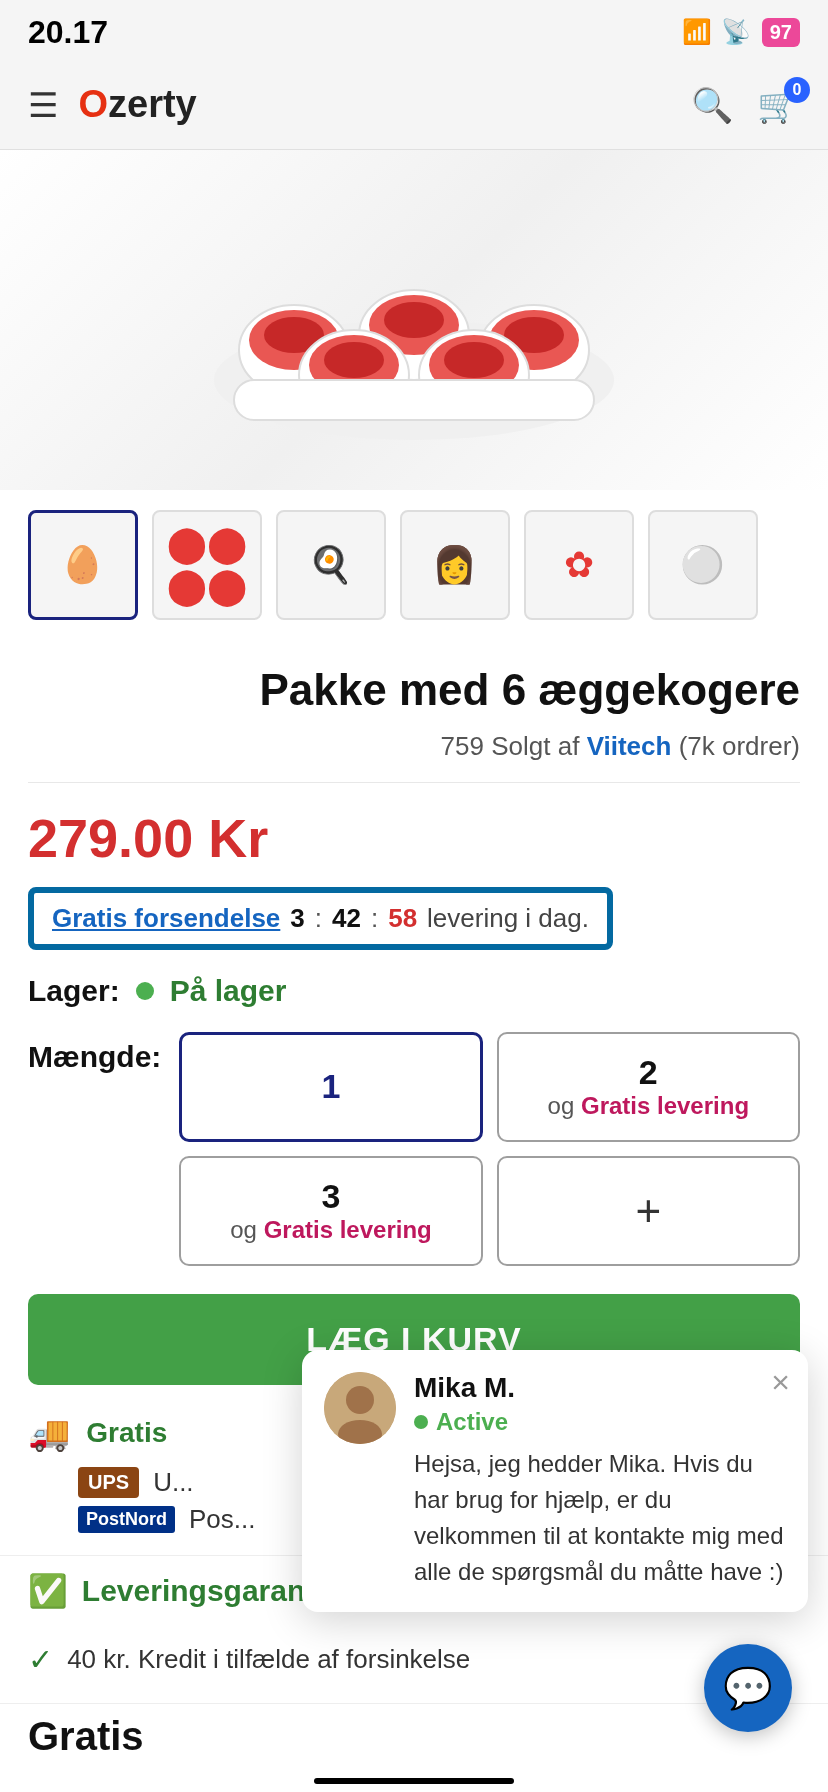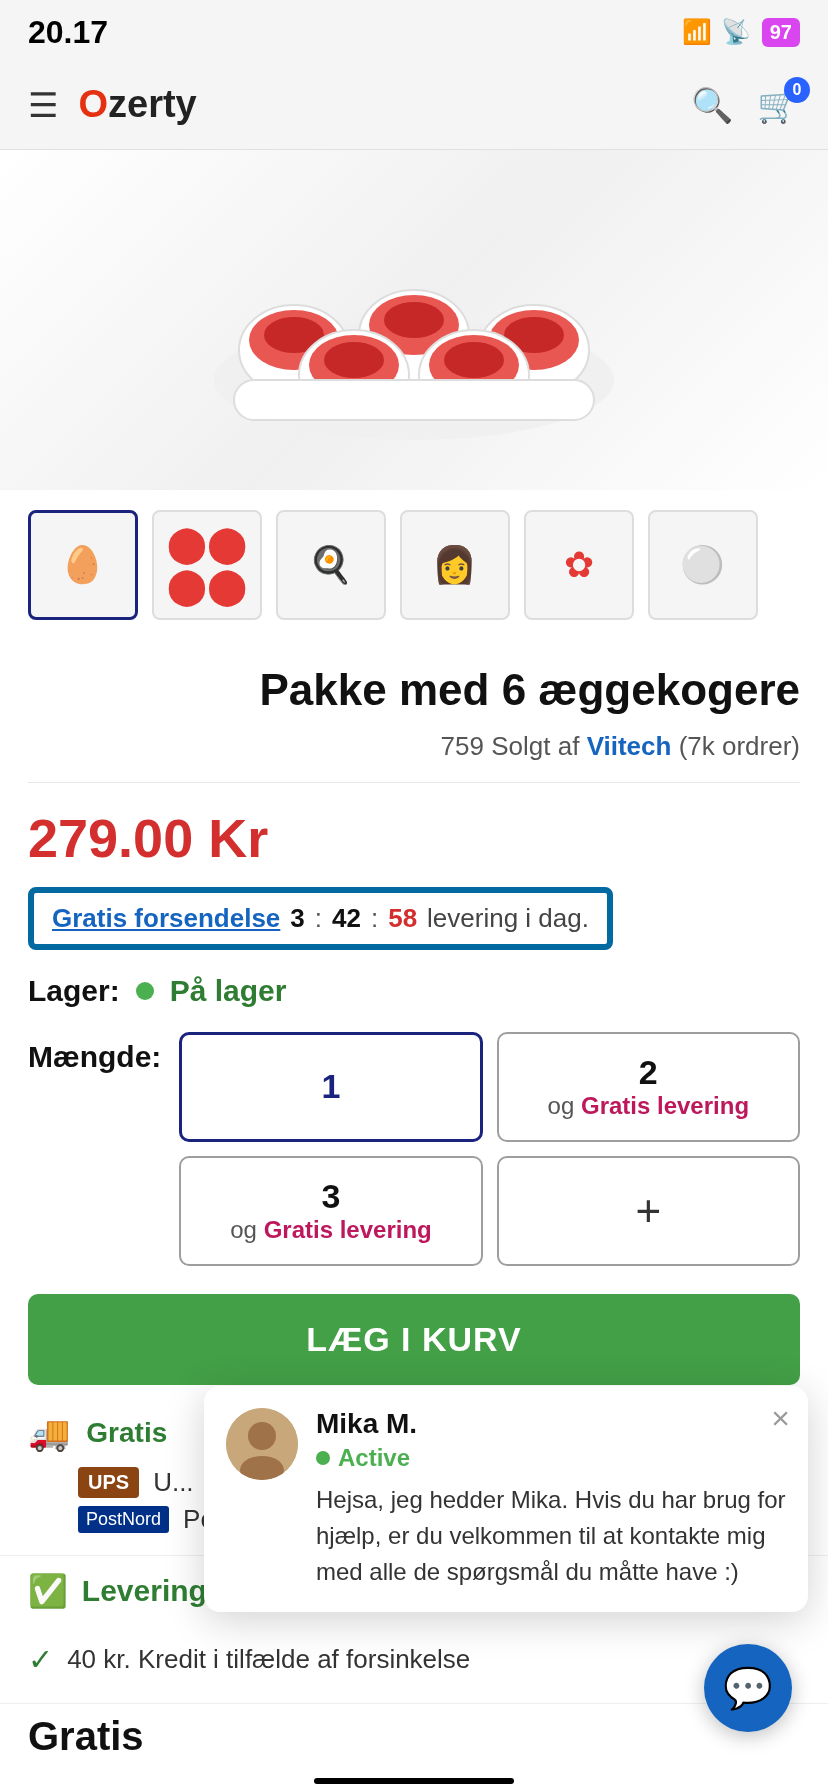--- a/index.html
+++ b/index.html
@@ -25,21 +25,21 @@
       font-size: 32px;
       font-weight: 600;
       color: #000;
     }
     .status-icons {
       display: flex;
       align-items: center;
       gap: 10px;
     }
     .battery-badge {
-      background: #d946ef;
+      background: #ec4899;
       color: #fff;
       font-size: 20px;
       font-weight: 700;
       padding: 3px 8px;
       border-radius: 6px;
     }
 
     
     .navbar {
       display: flex;
@@ -359,21 +359,21 @@
       border-radius: 4px;
     }
     .courier-text {
       font-size: 26px;
       color: #333;
     }
     .postnord-badge {
       background: #003087;
       color: #fff;
       font-size: 18px;
-      font-weight: 400;
+      font-weight: 700;
       padding: 3px 8px;
       border-radius: 3px;
     }
 
     
     .guarantee-row {
       display: flex;
       align-items: center;
       gap: 14px;
       padding: 16px 28px;
@@ -686,21 +686,21 @@
 
 <div class="credit-row">
   <span class="check-icon">✓</span>
   <span class="credit-text">40 kr. Kredit i tilfælde af forsinkelse</span>
 </div>
 
 <div class="gratis-banner" style="margin-top:20px;">
   <span class="gratis-text">Gratis</span>
 </div>
 
-<div class="chat-popup" style="position:fixed; bottom:180px; right:20px; width:604px;">
+<div class="chat-popup" style="position:fixed; bottom:180px; right:20px; width:506px;">
   <div class="chat-avatar">
 
     <svg width="72" height="72" viewBox="0 0 72 72">
       <circle cx="36" cy="36" r="36" fill="#c8a87a"></circle>
       <circle cx="36" cy="28" r="14" fill="#a0724a"></circle>
       <ellipse cx="36" cy="62" rx="22" ry="14" fill="#a0724a"></ellipse>
     </svg>
   </div>
   <div class="chat-content">
     <div class="chat-agent-name">Mika M.</div>

